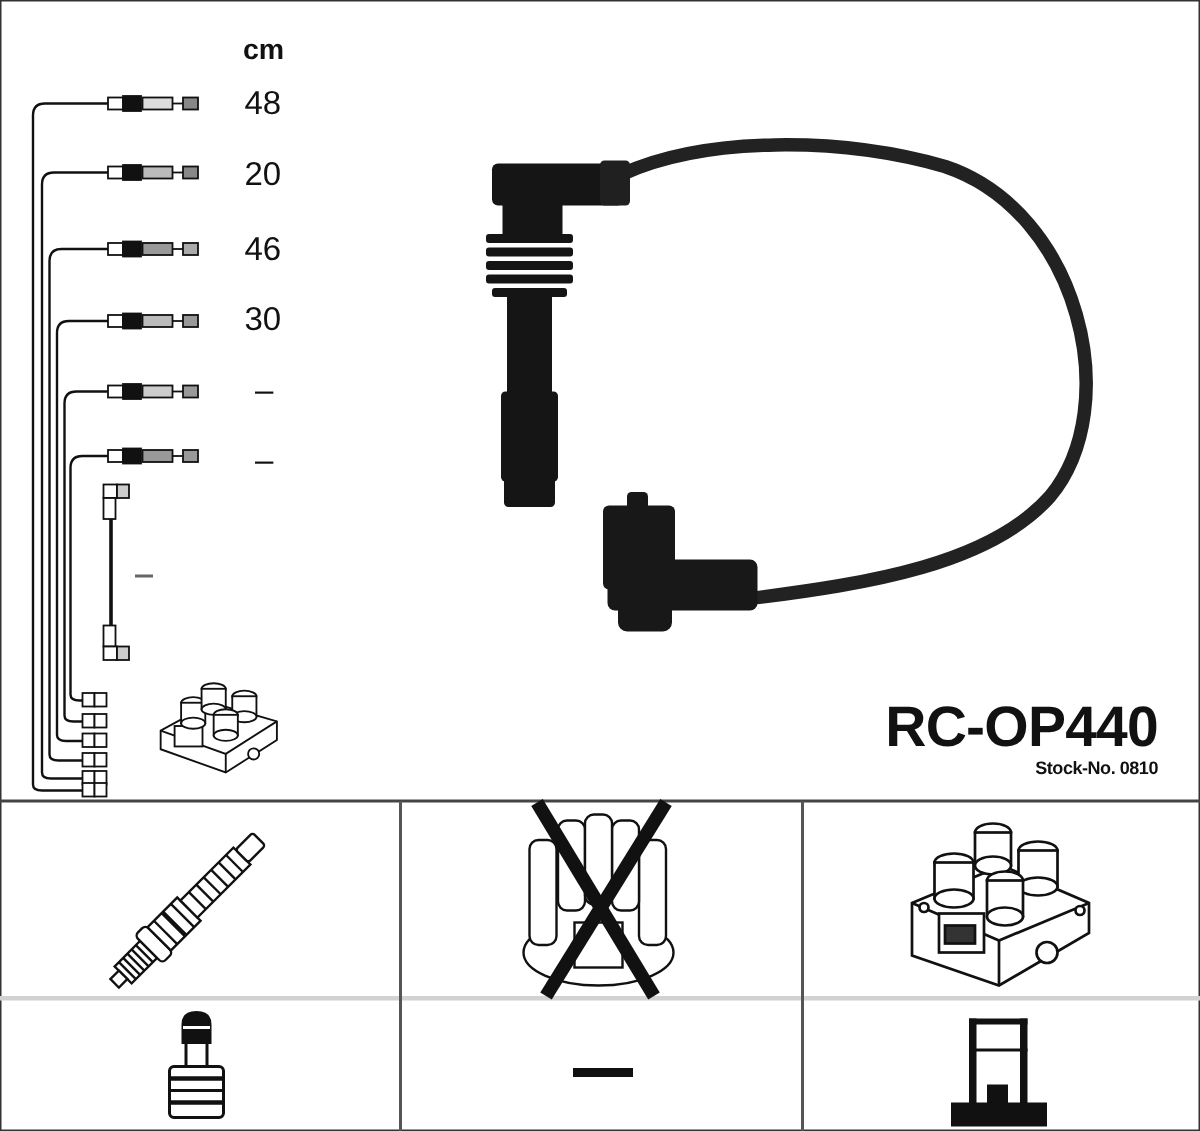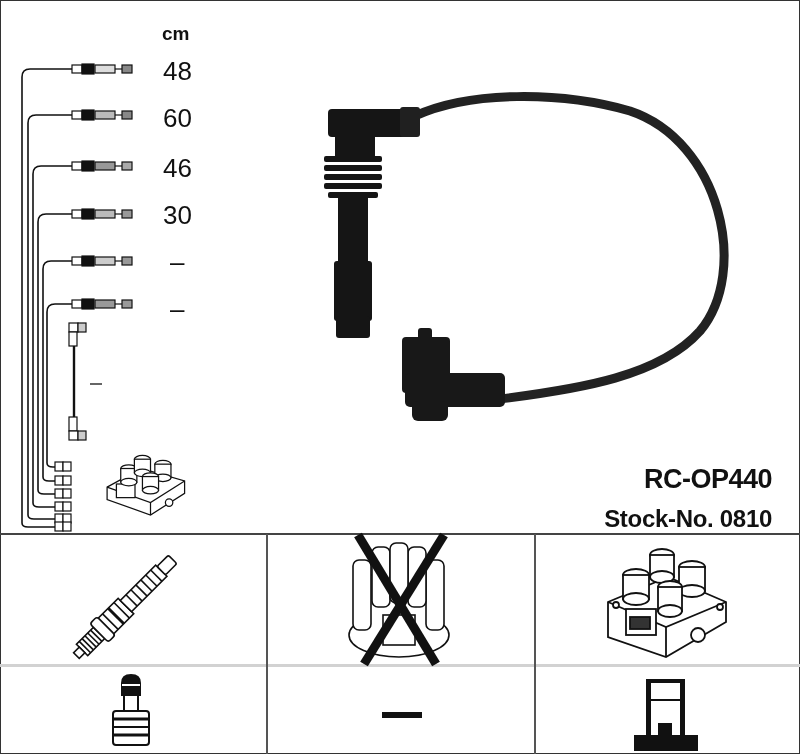--- a/index.html
+++ b/index.html
@@ -2,23 +2,23 @@
 <html><head>
 <meta charset="utf-8">
 <style>
   html, body { margin:0; padding:0; background:#ffffff; }
   body { width:800px; height:754px; position:relative; overflow:hidden; font-family:"Liberation Sans", sans-serif; color:#111; }
   .frame { position:absolute; left:0; top:0; width:798px; height:752px; border:1px solid #333; box-sizing:content-box; }
   .top-panel { position:absolute; left:0; top:0; width:800px; height:534px;margin-top:11px; }
   .hline { position:absolute; left:0; width:800px; background:#444; }
   .vline { position:absolute; top:534px; height:220px; width:2px; background:#555; }
   .unit-label { position:absolute; left:162px; top:12px; font-weight:bold; font-size:19px; }
-  .len-label { position:absolute; left:163px; font-size:26px; }
-  .title { position:absolute; right:28px; top:453px; font-weight:bold; font-size:27px; letter-spacing:-0.5px; }
-  .stock { position:absolute; right:28px; top:494px; font-weight:bold; font-size:24px; letter-spacing:-0.3px; }
+  .len-label { position:absolute; left:163px; font-size:22px; }
+  .title { position:absolute; right:28px; top:453px; font-weight:bold; font-size:38px; letter-spacing:-0.5px; }
+  .stock { position:absolute; right:28px; top:494px; font-weight:bold; font-size:12px; letter-spacing:-0.3px; }
   .cell { position:absolute; }
   svg { position:absolute; left:0; top:0; overflow:visible; }
 </style>
 </head>
 <body>
 
 <div class="frame"></div>
 
 <div class="top-panel">
 
@@ -120,21 +120,21 @@
         <ellipse cx="95" cy="40" rx="13" ry="6"></ellipse>
       <ellipse cx="75" cy="38" rx="13" ry="6"></ellipse>
         <rect x="62" y="38" width="26" height="22"></rect>
         <ellipse cx="75" cy="60" rx="13" ry="6"></ellipse>
       <circle cx="105" cy="80" r="6"></circle>
     </g>
   </svg>
 
   <div class="unit-label">cm</div>
   <div class="len-label" style="top:45px">48</div>
-  <div class="len-label" style="top:92px">60</div>
+  <div class="len-label" style="top:92px">20</div>
   <div class="len-label" style="top:142px">46</div>
   <div class="len-label" style="top:189px">30</div>
   <div class="len-label" style="top:236px;left:170px">–</div>
   <div class="len-label" style="top:283px;left:170px">–</div>
 
   <svg width="800" height="534">
 
     <path d="M415 105 C470 80, 560 80, 630 100 C720 130, 750 260, 700 320 C660 365, 580 378, 500 388" stroke="#222" stroke-width="9" fill="none" stroke-linecap="round"></path>
 
     <g fill="#151515">

